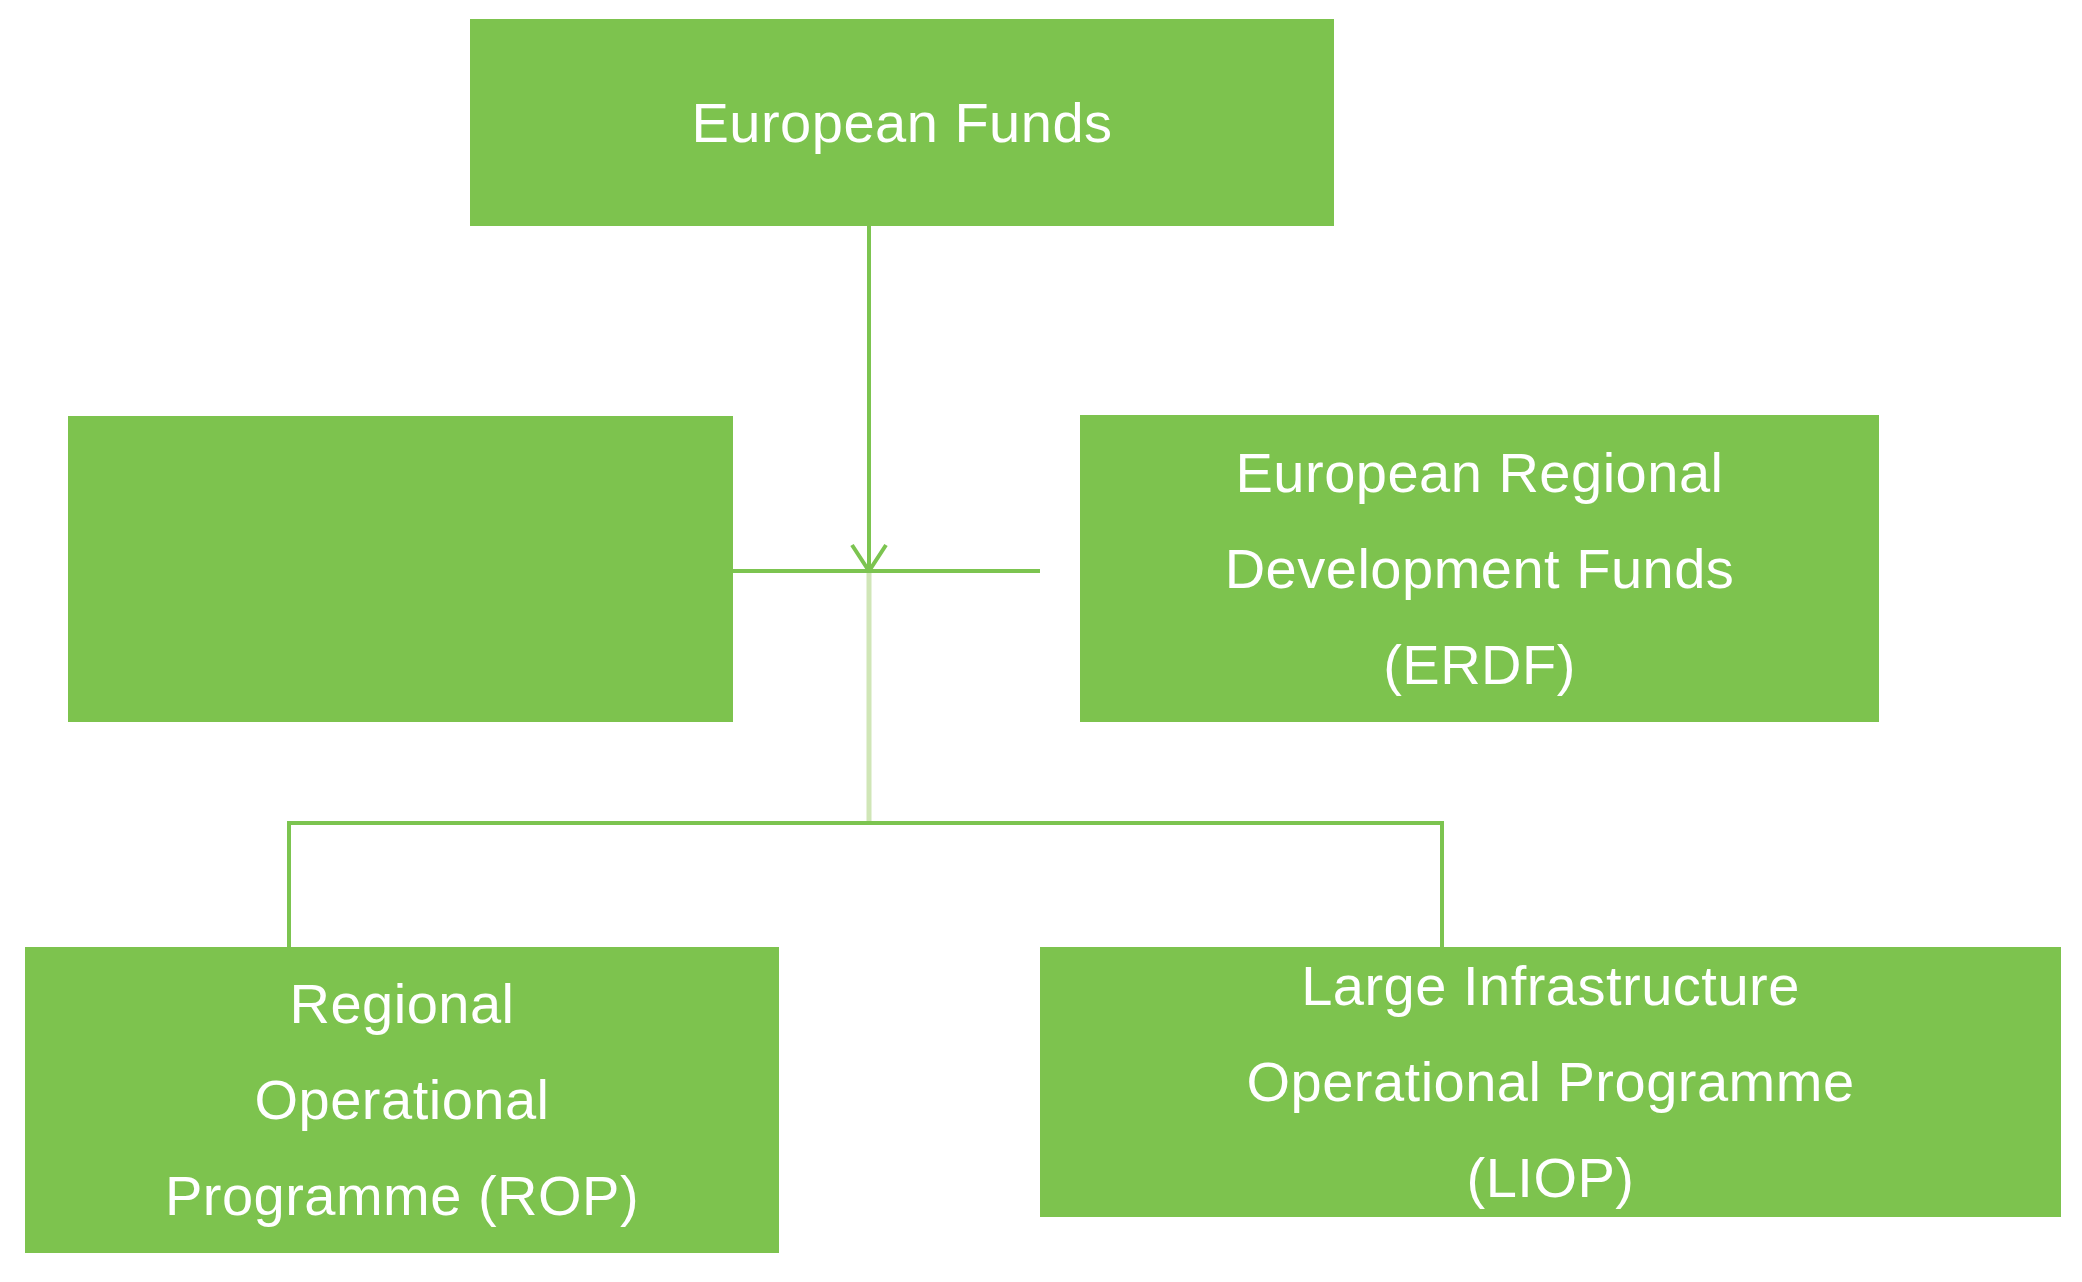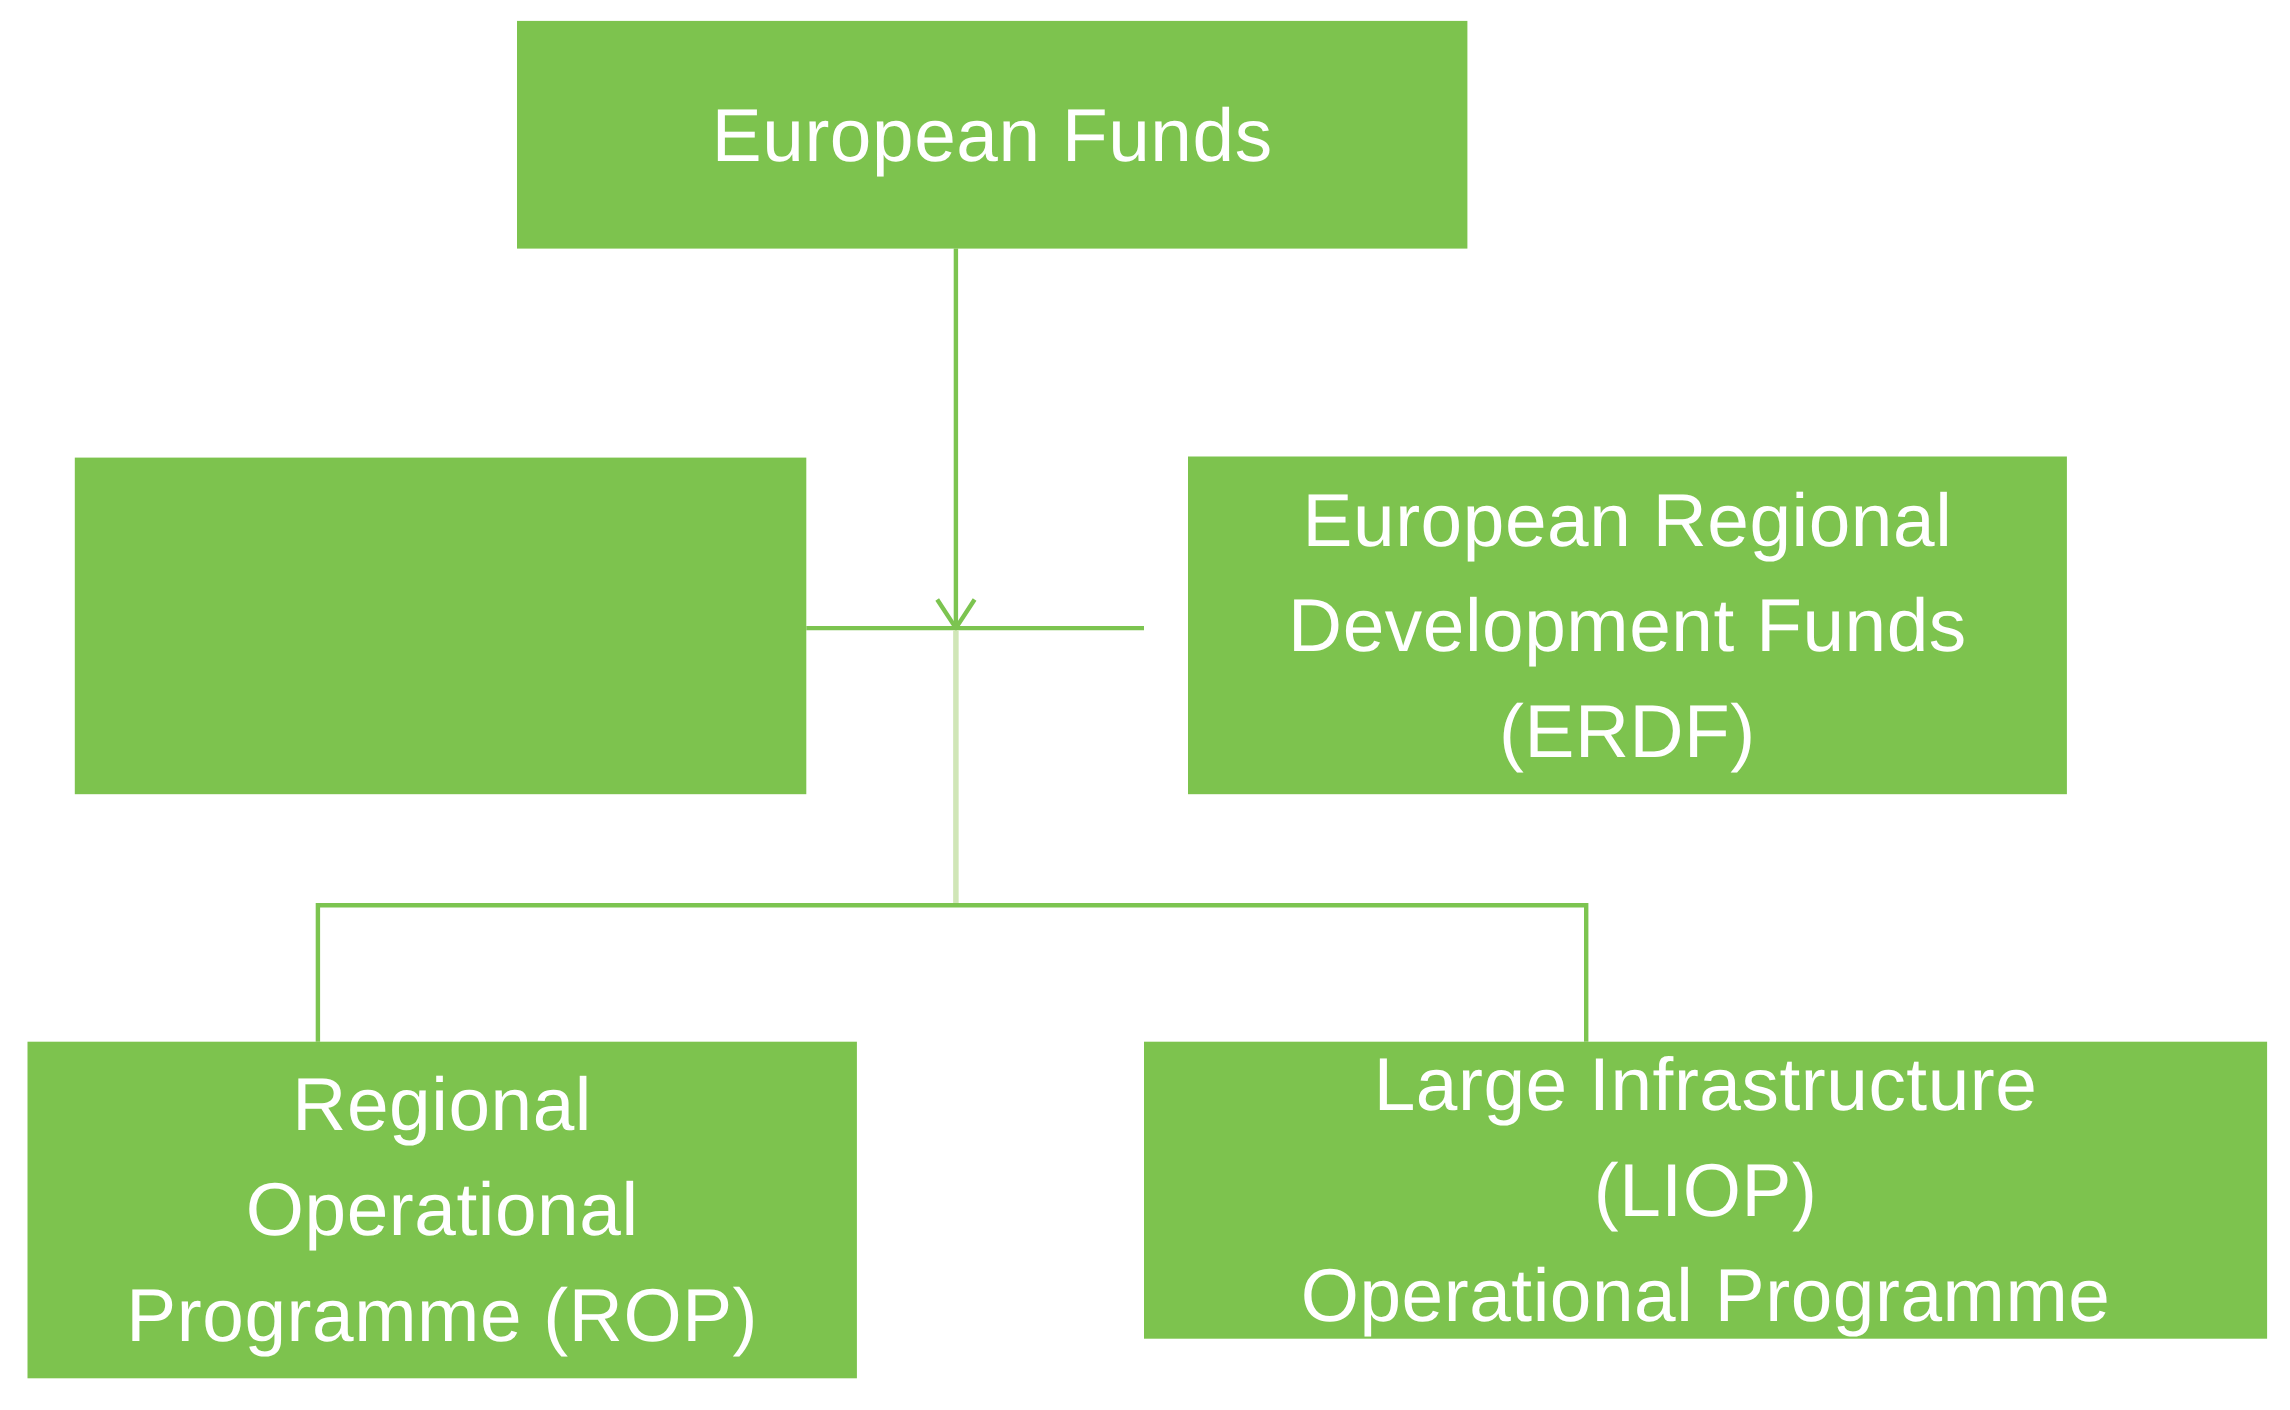--- a/index.html
+++ b/index.html
@@ -25,21 +25,21 @@
   }
   .node {
     position: absolute;
     background: var(--box-fill, #7dc34e);
     color: var(--text, #ffffff);
     display: flex;
     flex-direction: column;
     align-items: center;
     justify-content: center;
     text-align: center;
-    font-size: 68px;
+    font-size: 56px;
     line-height: 96px;
     font-weight: 400;
     letter-spacing: 0.5px;
   }
   .node .line {
     white-space: nowrap;
   }
   #node-european-funds { left: 470px; top: 19px;  width: 864px;  height: 207px; }
   #node-cf             { left: 68px;  top: 416px; width: 665px;  height: 306px; }
   #node-erdf           { left: 1080px;top: 415px; width: 799px;  height: 307px; }
@@ -91,17 +91,17 @@
   </div>
 
   <div class="node" id="node-rop">
     <div class="line">Regional</div>
     <div class="line">Operational</div>
     <div class="line">Programme (ROP)</div>
   </div>
 
   <div class="node" id="node-liop">
     <div class="line">Large Infrastructure</div>
+    <div class="line">Operational Programme</div>
     <div class="line">(LIOP)</div>
-    <div class="line">Operational Programme</div>
   </div>
 
 </div>
 
 </body></html>

